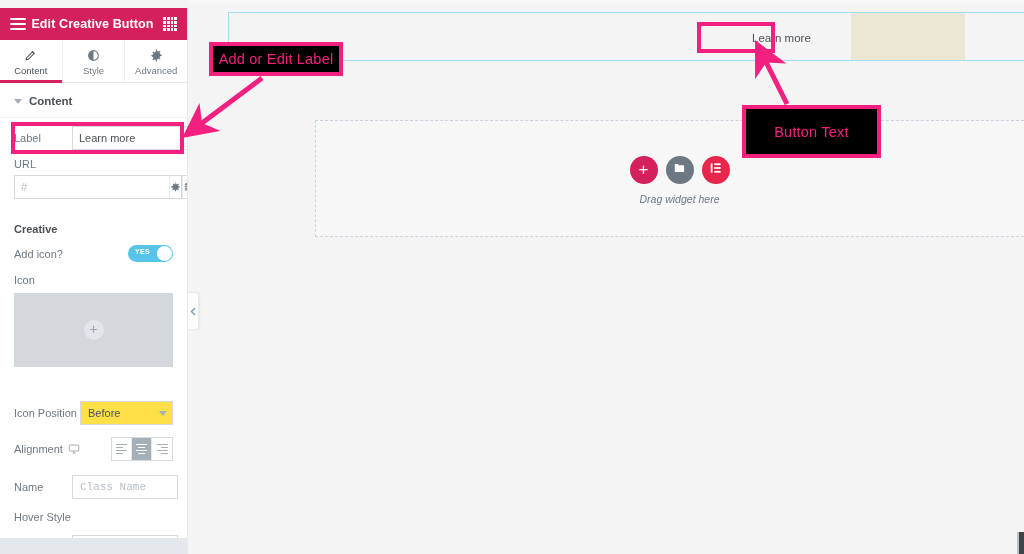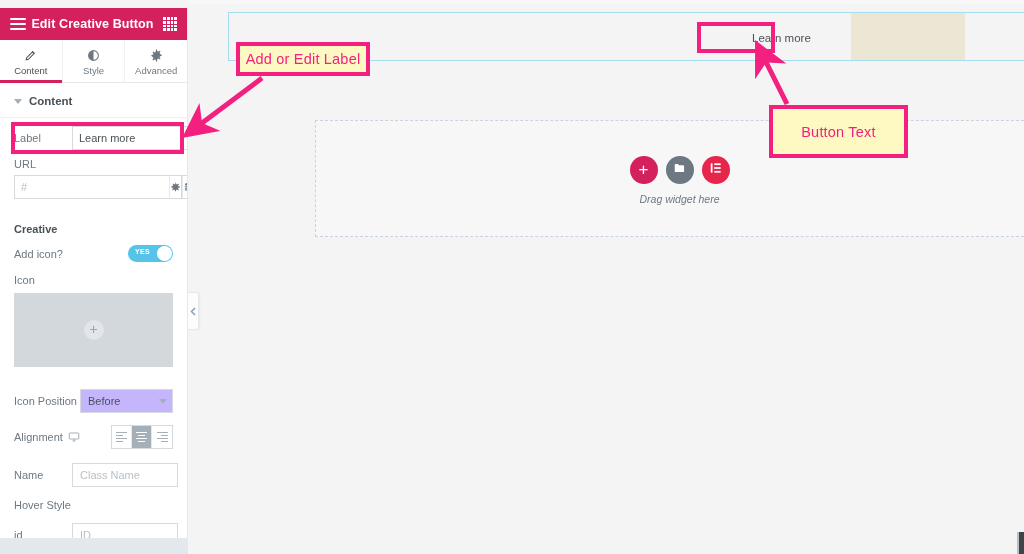--- a/index.html
+++ b/index.html
@@ -88,21 +88,21 @@
   .txt::placeholder { color: #b9c0c6; }
   .adorn {
     width: 22px; height: 24px; border: 1px solid #d5dadf;
     border-left: 1px solid #e6e9ec;
     background: #fff; display: flex; align-items: center; justify-content: center;
     cursor: pointer; color: #6d7882;
   }
   .full-txt {
     width: 100%; height: 24px; border: 1px solid #d5dadf; background: #fff;
     font-size: 11px; color: #495157; padding: 6px 7px; outline: none;
-    font-family: Liberation Sans, sans-serif;
+    font-family: Liberation Mono, monospace;
   }
   .full-txt::placeholder { color: #b9c0c6; }
 
   .sub-head {
     margin: 16px 0 0 0; padding: 8px 14px 8px 14px;
     font-size: 11px; font-weight: bold; color: #495157;
   }
 
   
   .switch { width: 45px; height: 17px; border-radius: 9px; background: #55c4e8;
@@ -117,21 +117,21 @@
     margin: 7px 14px 0 14px; height: 74px; background: #d3d8dd;
     display: flex; align-items: center; justify-content: center; cursor: pointer;
   }
   .media-plus {
     width: 20px; height: 20px; border-radius: 50%; background: #e2e6ea;
     color: #9aa5ad; font-size: 14px; line-height: 18px; text-align: center;
   }
 
   .sel-wrap { flex: 1; position: relative; }
   select.sel {
-    width: 100%; height: 24px; border: 1px solid #d5dadf; background: #c4b5fd;
+    width: 100%; height: 24px; border: 1px solid #d5dadf; background: #fde047;
     font-size: 11px; color: #495157; padding: 0 18px 0 7px;
     -webkit-appearance: none; appearance: none; outline: none;
     font-family: "Liberation Sans", sans-serif; cursor: pointer;
   }
   .sel-arrow { position: absolute; right: 6px; top: 10px; width: 0; height: 0;
     border-left: 4px solid transparent; border-right: 4px solid transparent;
     border-top: 5px solid #a4afb7; pointer-events: none; }
 
   .align-group { display: flex; margin-left: auto; border: 1px solid #d5dadf; }
   .align-btn { width: 20px; height: 22px; display: flex; align-items: center;
@@ -187,25 +187,24 @@
     box-shadow: 1px 0 2px rgba(0,0,0,.05);
   }
   #collapse-handle svg { display: block; }
 
   #bottom-sliver { position: absolute; right: 0; bottom: 0; width: 7px; height: 22px;
      background: #3f444b; border-left: 2px solid #b9c0c6; }
 
   
   .anno { position: absolute; }
   .anno-box {
-    border: 4px solid #f4207f; background: #fef9c3;
+    border: 4px solid #f4207f; background: #000000;
     color: #f4207f; display: flex; align-items: center; justify-content: center;
     font-size: 14.5px; letter-spacing: .2px;
     font-family: "Liberation Sans", sans-serif;
-    margin-left: 27px;
   }
   #anno1 { left: 209px; top: 42px; width: 134px; height: 34px; }
   #anno2 { left: 742px; top: 105px; width: 139px; height: 53px; }
   #hl-label { position: absolute; left: 11px; top: 122px; width: 173px; height: 32px;
     border: 4px solid #f4207f; pointer-events: none; }
   #hl-livebtn { position: absolute; left: 697px; top: 22px; width: 78px; height: 31px;
     border: 4px solid #f4207f; pointer-events: none; }
   #arrows { position: absolute; left: 0; top: 0; width: 1024px; height: 554px;
     pointer-events: none; }
 </style>
@@ -323,21 +322,21 @@
         </div>
       </div>
 
       <div class="ctrl" style="padding-top:12px;">
         <span class="ctrl-stack-label">Icon</span>
       </div>
       <div class="media-box">
         <div class="media-plus">+</div>
       </div>
 
-      <div class="ctrl" style="padding-top:22px;">
+      <div class="ctrl" style="padding-top:34px;">
         <div class="ctrl-row">
           <div class="ctrl-label wide">Icon Position</div>
           <div class="sel-wrap">
             <select class="sel">
               <option>Before</option>
             </select>
             <span class="sel-arrow"></span>
           </div>
         </div>
       </div>

